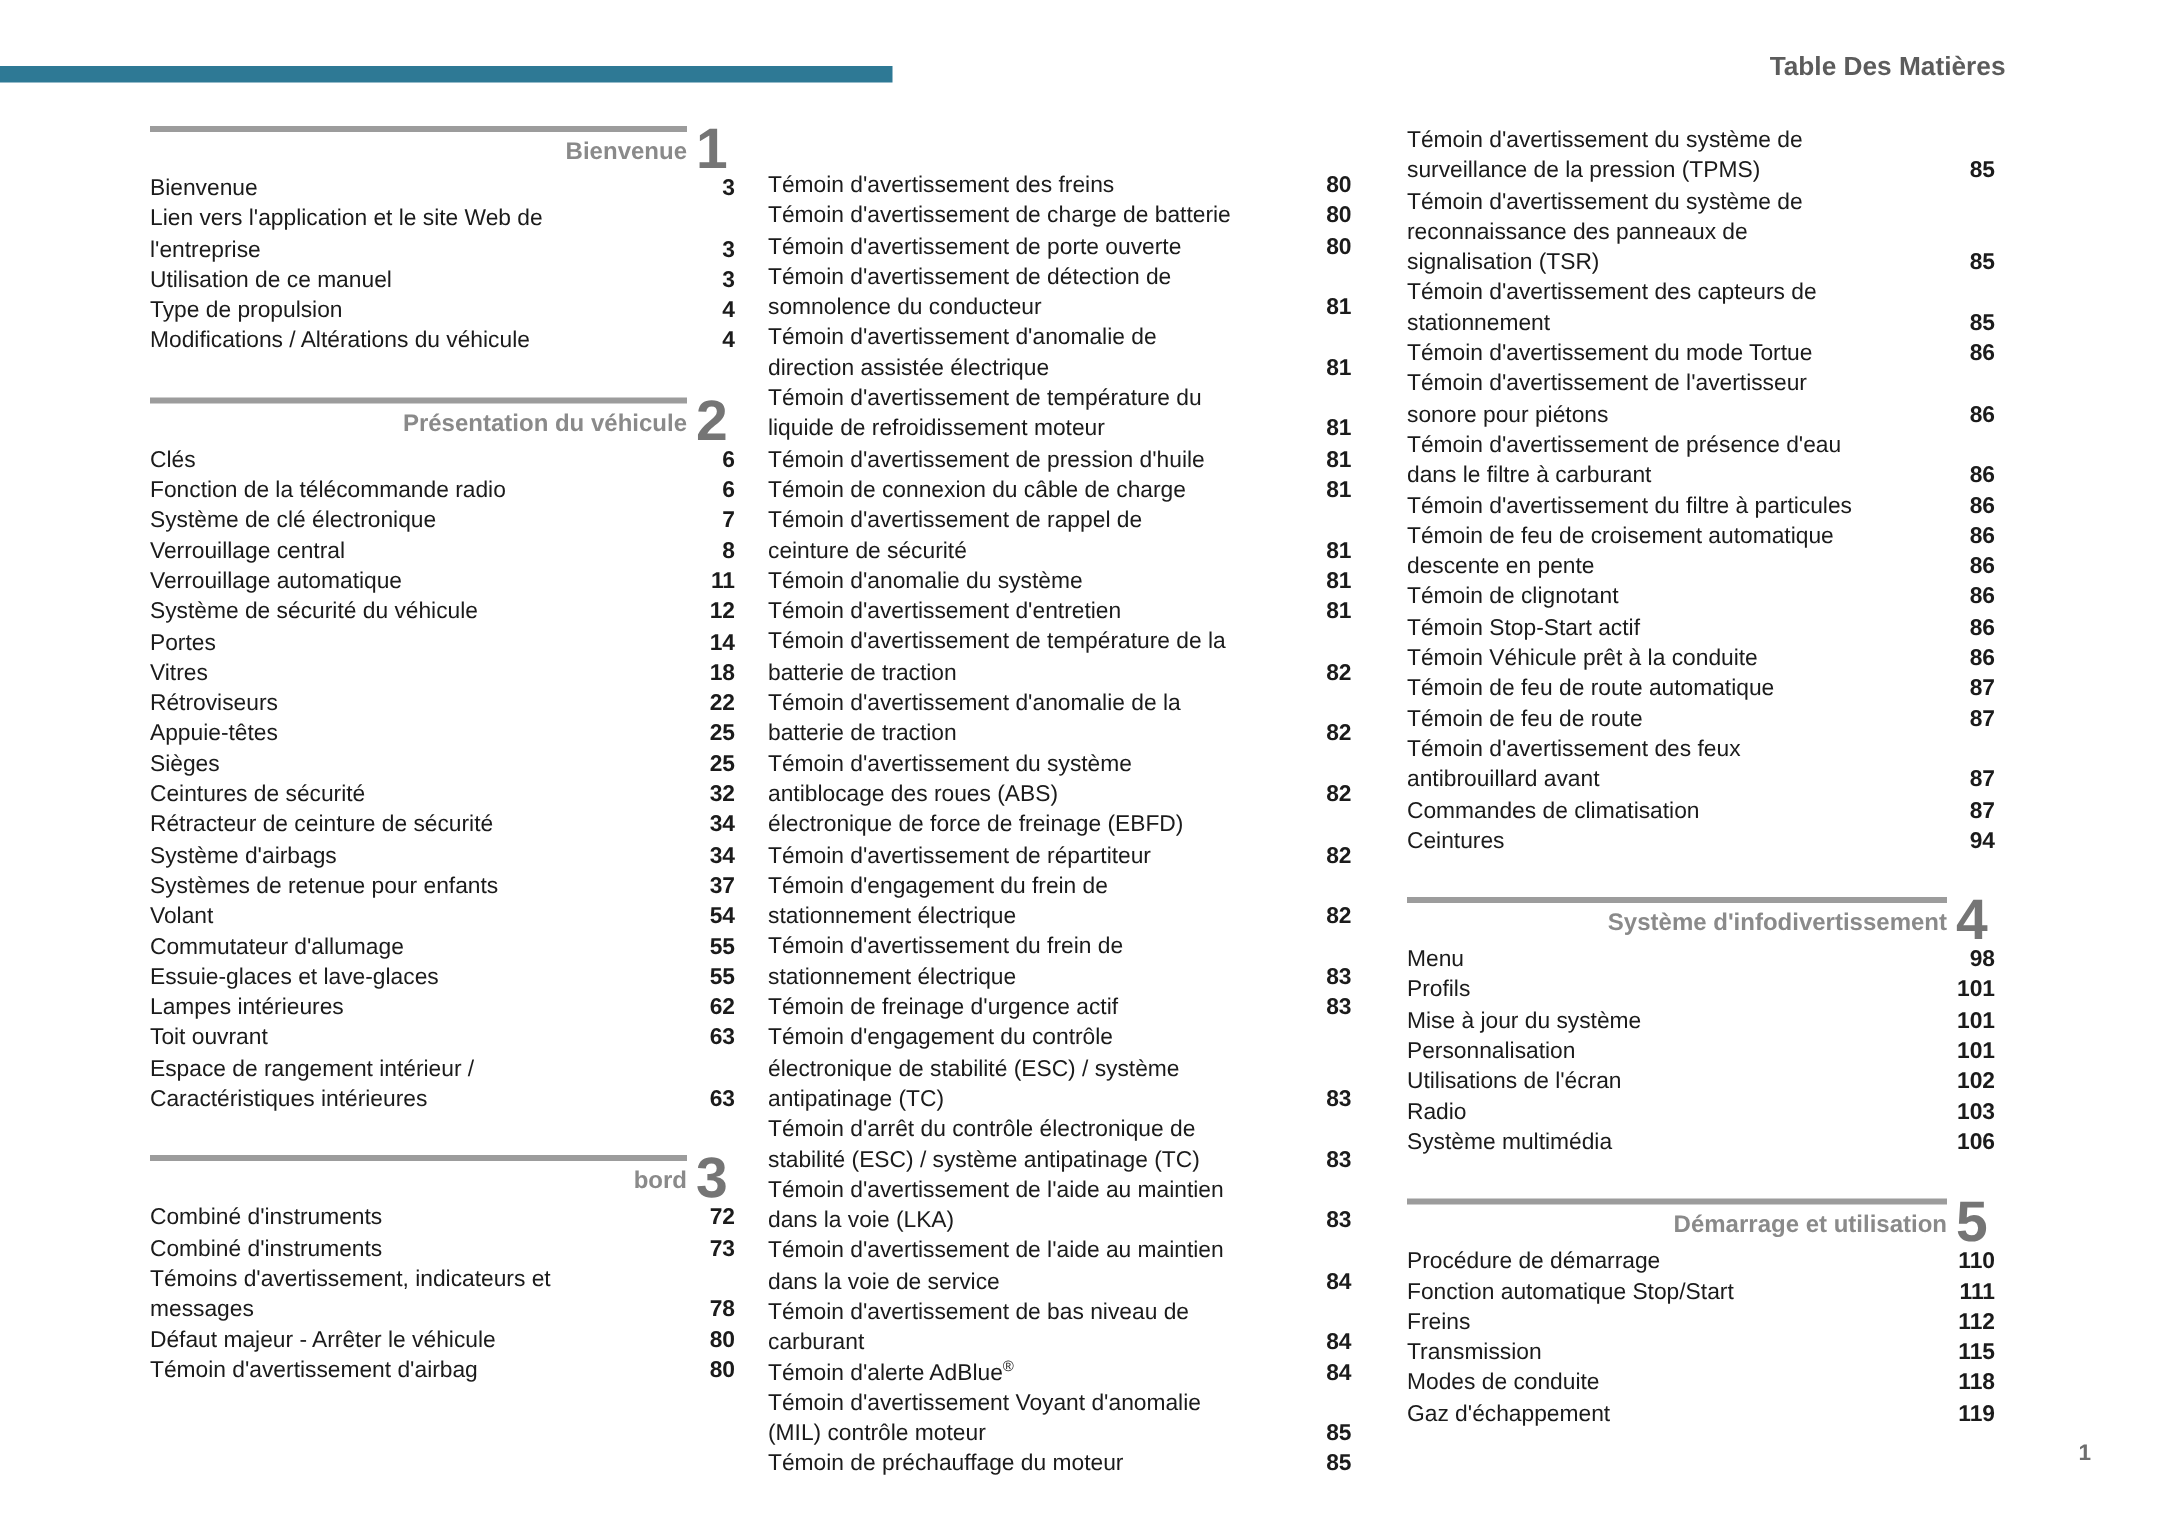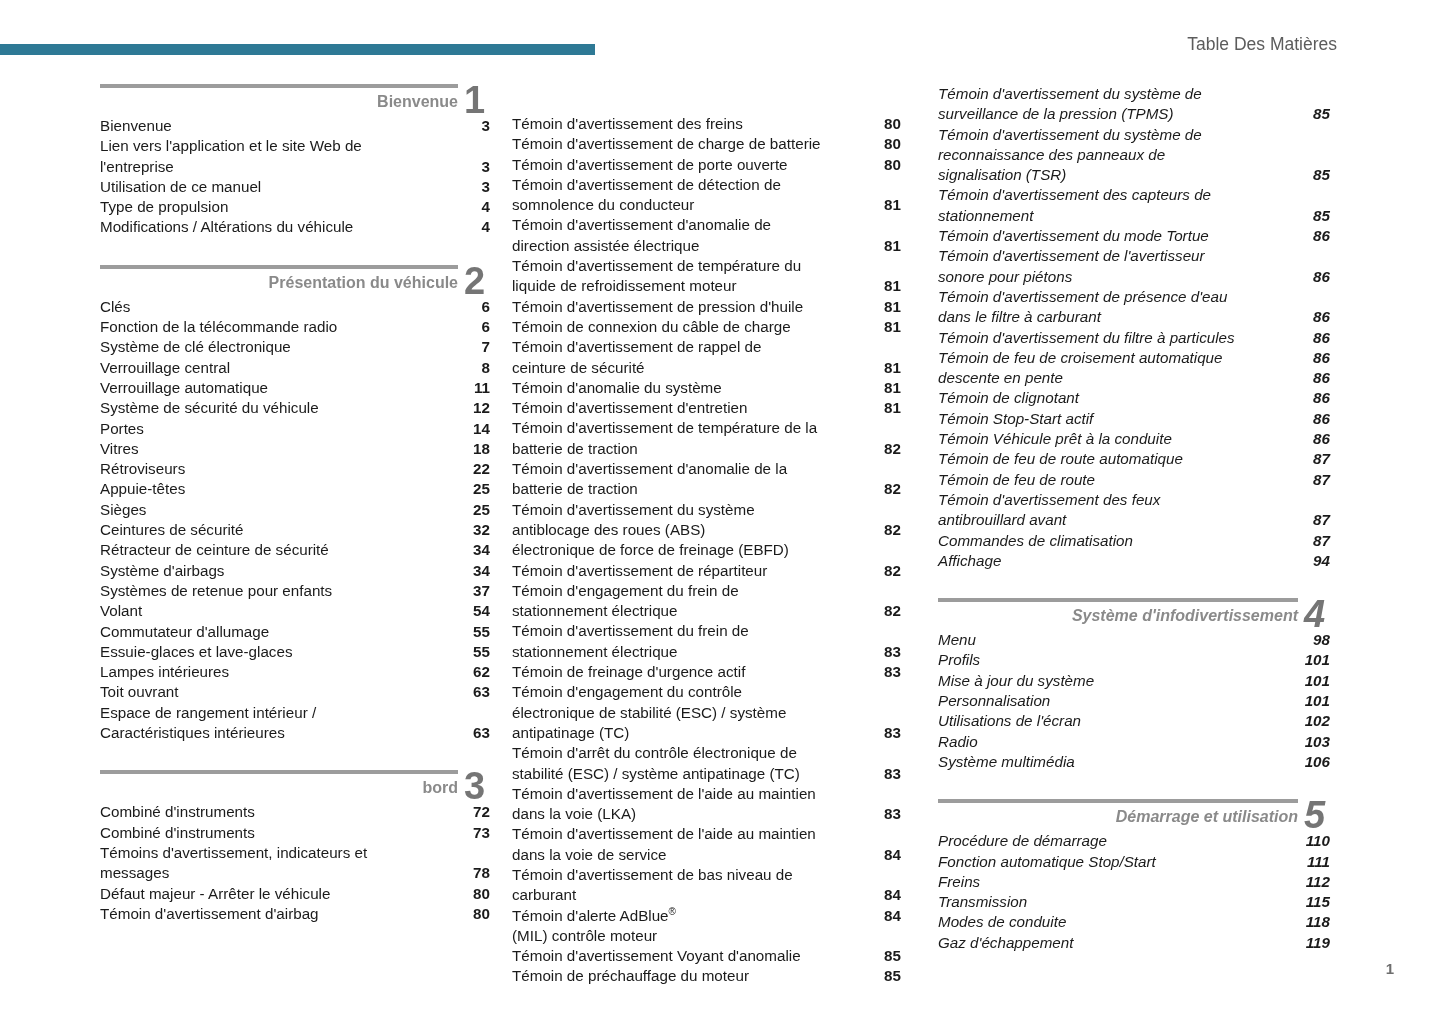--- a/index.html
+++ b/index.html
@@ -9,26 +9,26 @@
     --sec-num:#757575;
     --text:#1b1b1b;
     --muted:#5c5c5c;
   }
   html,body{margin:0;padding:0;overflow:hidden;}
   body{
     width:1445px;height:1018px;position:relative;background:#ffffff;
     font-family:"Liberation Sans", sans-serif;color:var(--text);
   }
   .accent-bar{position:absolute;left:0;top:44px;width:595px;height:11px;background:var(--accent);}
-  .page-title{position:absolute;top:34px;right:108px;font-size:17.5px;line-height:20px;color:var(--muted);}
+  .page-title{position:absolute;top:34px;right:108px;font-size:17.5px;line-height:20px;color:var(--muted);font-weight:bold;}
   .page-num{position:absolute;top:960px;right:51px;font-size:15px;font-weight:bold;color:#6e6e6e;}
   .col{position:absolute;top:84px;font-size:15.2px;line-height:20.3px;}
   .col-1{left:100px;width:390px;}
   .col-2{left:512px;width:389px;margin-top:30px;}
-  .col-3{left:938px;width:392px;font-style:italic;}
+  .col-3{left:938px;width:392px;}
   .section-header{display:flex;margin-top:27px;}
   .col .section-header:first-child{margin-top:0;}
   .section-left{flex:1 1 auto;min-width:0;}
   .section-rule{height:4px;background:var(--rule);margin-bottom:4px;}
   .section-title{text-align:right;font-weight:bold;font-size:16px;line-height:19px;color:var(--sec-title);margin-bottom:3px;white-space:nowrap;}
   .section-title .tl{display:block;white-space:nowrap;}
   .section-num{flex:0 0 26px;margin-left:6px;font-weight:bold;font-size:38px;line-height:32px;color:var(--sec-num);letter-spacing:-1px;}
   .toc-entry{display:flex;align-items:flex-end;}
   .entry-label{flex:1 1 auto;min-width:0;}
   .entry-label .ln{display:block;white-space:nowrap;}
@@ -415,22 +415,22 @@
       <div class="entry-page">84</div>
     </div>
     <div class="toc-entry">
       <div class="entry-label">
         <span class="ln">Témoin d'alerte AdBlue<sup>®</sup></span>
       </div>
       <div class="entry-page">84</div>
     </div>
     <div class="toc-entry">
       <div class="entry-label">
+        <span class="ln">Témoin d'avertissement Voyant d'anomalie</span>
         <span class="ln">(MIL) contrôle moteur</span>
-        <span class="ln">Témoin d'avertissement Voyant d'anomalie</span>
       </div>
       <div class="entry-page">85</div>
     </div>
     <div class="toc-entry">
       <div class="entry-label">
         <span class="ln">Témoin de préchauffage du moteur</span>
       </div>
       <div class="entry-page">85</div>
     </div>
   </div>
@@ -533,21 +533,21 @@
       <div class="entry-page">87</div>
     </div>
     <div class="toc-entry">
       <div class="entry-label">
         <span class="ln">Commandes de climatisation</span>
       </div>
       <div class="entry-page">87</div>
     </div>
     <div class="toc-entry">
       <div class="entry-label">
-        <span class="ln">Affichage</span>
+        <span class="ln">Ceintures</span>
       </div>
       <div class="entry-page">94</div>
     </div>
     <div class="section-header">
       <div class="section-left">
         <div class="section-rule"></div>
         <div class="section-title">
           <span class="tl">Système d'infodivertissement</span>
         </div>
       </div>

